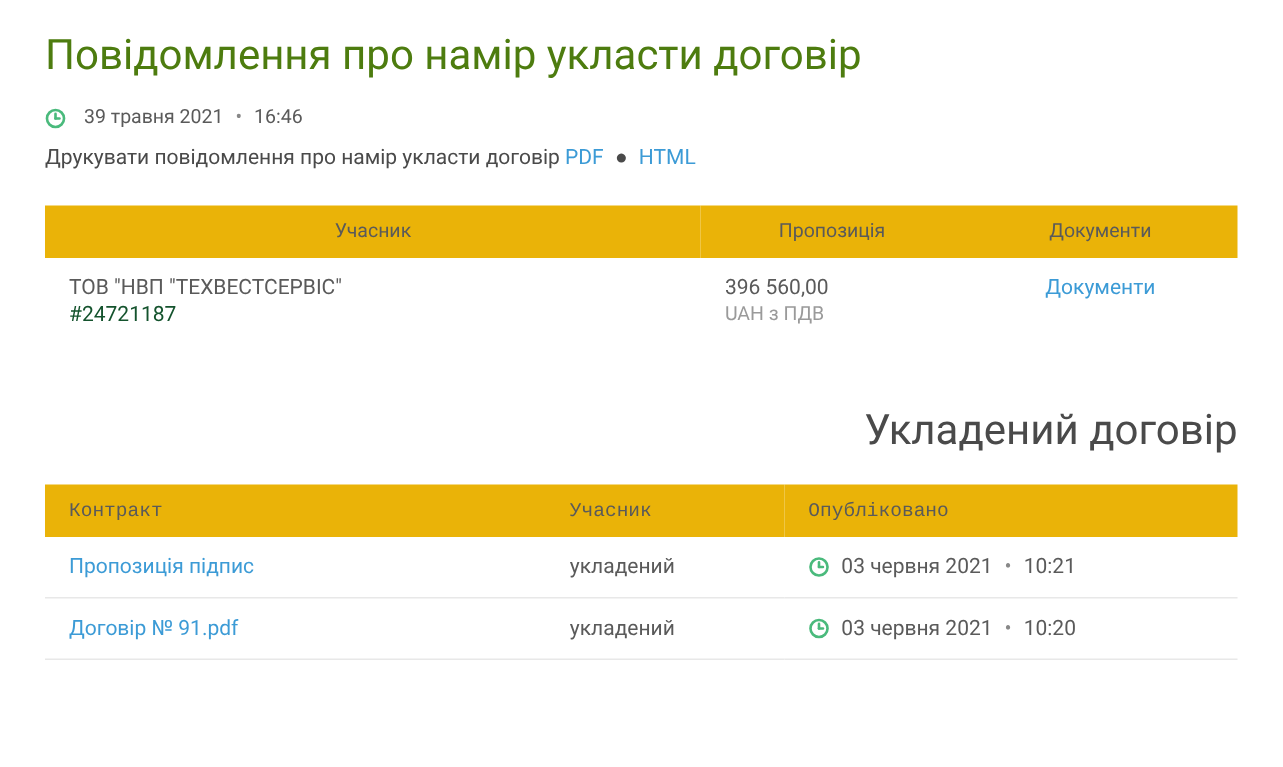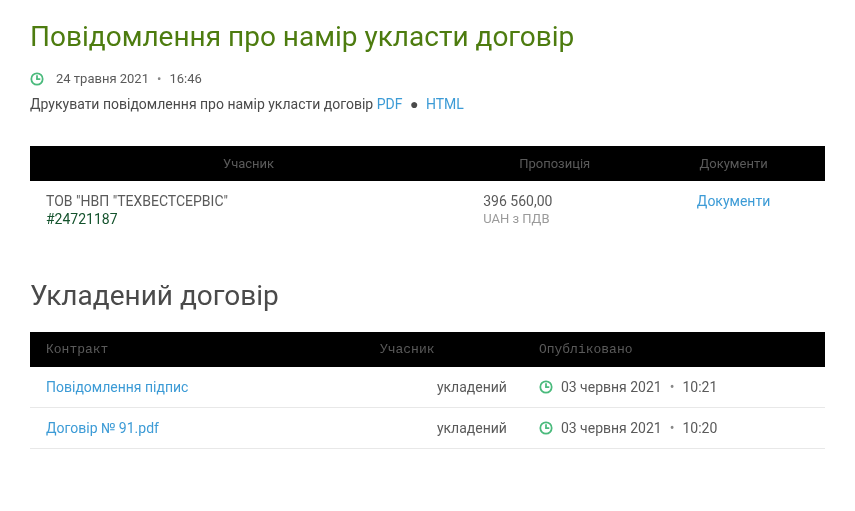--- a/index.html
+++ b/index.html
@@ -43,38 +43,38 @@
       stroke-width: 2;
       stroke-linecap: round;
     }
     .dot-sep {
       margin: 0 8px;
       color: #888;
     }
     .print-line {
       font-size: 14px;
       color: #4a4a4a;
-      margin-bottom: 34px;
+      margin-bottom: 24px;
     }
     .print-line a {
       color: #3c9bd6;
       text-decoration: none;
       cursor: pointer;
     }
     .bullet {
       color: #4a4a4a;
       margin: 0 4px;
     }
     table {
       width: 100%;
       border-collapse: collapse;
       margin-bottom: 40px;
     }
     thead tr {
-      background: #000000;
+      background: #eab308;
     }
     th {
       font-weight: 400;
       font-size: 13px;
       color: #5a5a5a;
       padding: 10px 16px;
       text-align: center;
     }
     td {
       font-size: 14px;
@@ -115,49 +115,50 @@
       text-align: left;
       font-family: Liberation Mono, monospace;
     }
     .contracts-table td {
       border-bottom: 1px solid #e8e8e8;
     }
     .col-contract {
       text-align: left;
     }
     .col-status {
-      text-align: right;
+      text-align: left;
     }
     .col-published {
       text-align: center;
     }
     .pub-cell {
       display: flex;
       align-items: center;
     }
     h2 {
       font-size: 28px;
       font-weight: 400;
       color: #4a4a4a;
       margin-bottom: 20px;
       margin-top: 10px;
+      text-align: right;
     }
   </style>
 </head>
 <body>
 
 <h1>Повідомлення про намір укласти договір</h1>
 
 <div class="pub-info">
   <svg class="clock-icon" viewBox="0 0 16 16">
     <circle cx="8" cy="8" r="6.5"></circle>
     <line x1="8" y1="8" x2="8" y2="4.5"></line>
     <line x1="8" y1="8" x2="11" y2="8"></line>
   </svg>
-  <span style="margin-left:4px">24 травня 2021</span>
+  <span style="margin-left:4px">39 травня 2021</span>
   <span class="dot-sep">•</span>
   <span>16:46</span>
 </div>
 
 <div class="print-line">
   <span>Друкувати повідомлення про намір укласти договір</span>
   <a class="link">PDF</a>
   <span class="bullet">●</span>
   <a class="link">HTML</a>
 </div>
@@ -203,21 +204,21 @@
   <thead>
     <tr>
       <th>Контракт</th>
       <th>Учасник</th>
       <th>Опубліковано</th>
     </tr>
   </thead>
   <tbody>
     <tr>
       <td class="col-contract">
-        <a class="link">Повідомлення підпис</a>
+        <a class="link">Пропозиція підпис</a>
       </td>
       <td class="col-status">укладений</td>
       <td class="col-published">
         <div class="pub-cell">
           <svg class="clock-icon" viewBox="0 0 16 16">
             <circle cx="8" cy="8" r="6.5"></circle>
             <line x1="8" y1="8" x2="8" y2="4.5"></line>
             <line x1="8" y1="8" x2="11" y2="8"></line>
           </svg>
           <span>03 червня 2021</span>

